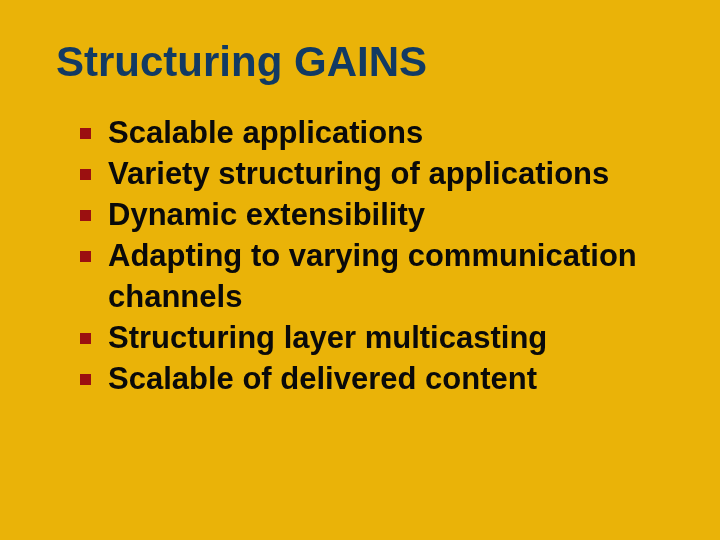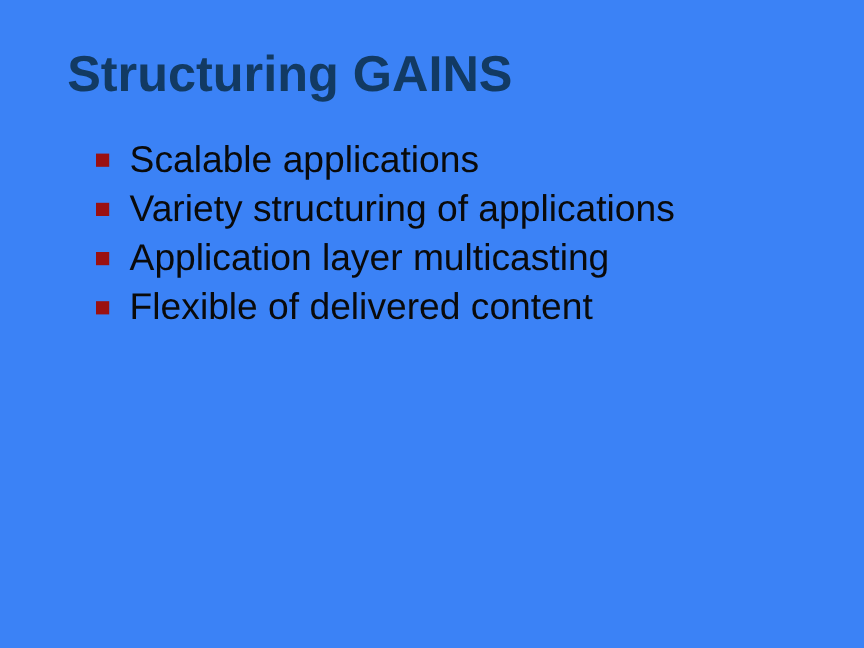--- a/index.html
+++ b/index.html
@@ -12,21 +12,21 @@
     height: 540px;
     background: #f4f4f4;
     font-family: "Liberation Sans", sans-serif;
     overflow: hidden;
   }
 
   .slide {
     position: relative;
     width: 720px;
     height: 540px;
-    background: #3b82f6;
+    background: #eab308;
     box-sizing: border-box;
   }
 
   .slide-title {
     position: absolute;
     left: 56px;
     top: 38px;
     width: 620px;
     color: #123a63;
     font-family: "Liberation Sans", sans-serif;
@@ -48,21 +48,21 @@
   }
 
   .bullet-item {
     position: relative;
     padding-left: 30px;
     margin: 0 0 0 0;
     font-family: "Liberation Sans", sans-serif;
     font-size: 31px;
     line-height: 41px;
     color: #0a0a0a;
-    font-weight: normal;
+    font-weight: bold;
   }
 
   .bullet-marker {
     position: absolute;
     left: 2px;
     top: 16px;
     width: 11px;
     height: 11px;
     background: #9b1010;
     display: block;
@@ -84,28 +84,36 @@
     <li class="bullet-item">
       <span class="bullet-marker"></span>
       <span class="bullet-text">Scalable applications</span>
     </li>
 
     <li class="bullet-item">
       <span class="bullet-marker"></span>
       <span class="bullet-text">Variety structuring of applications</span>
     </li>
 
-
+    <li class="bullet-item">
+      <span class="bullet-marker"></span>
+      <span class="bullet-text">Dynamic extensibility</span>
+    </li>
 
 
     <li class="bullet-item">
       <span class="bullet-marker"></span>
-      <span class="bullet-text">Application layer multicasting</span>
+      <span class="bullet-text">Adapting to varying communication channels</span>
     </li>
 
     <li class="bullet-item">
       <span class="bullet-marker"></span>
-      <span class="bullet-text">Flexible of delivered content</span>
+      <span class="bullet-text">Structuring layer multicasting</span>
+    </li>
+
+    <li class="bullet-item">
+      <span class="bullet-marker"></span>
+      <span class="bullet-text">Scalable of delivered content</span>
     </li>
 
   </ul>
 
 </div>
 
 </body></html>

